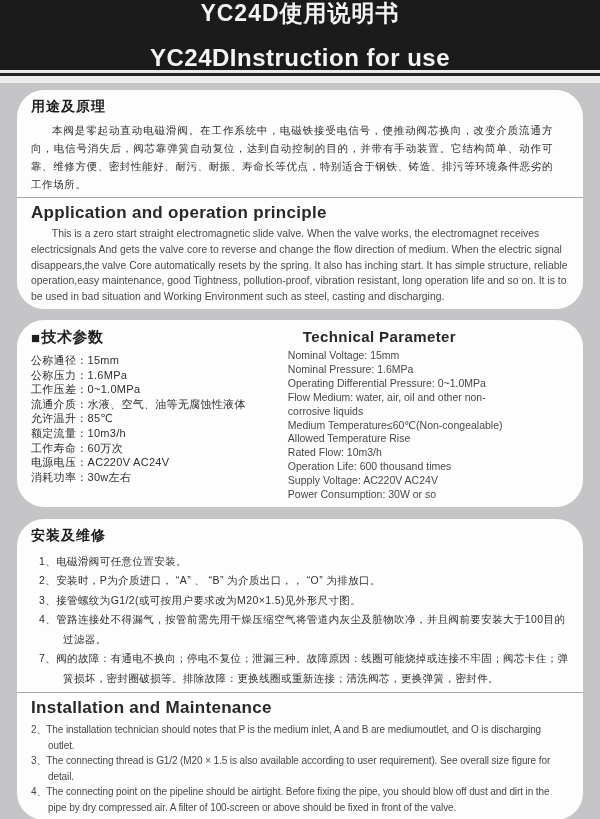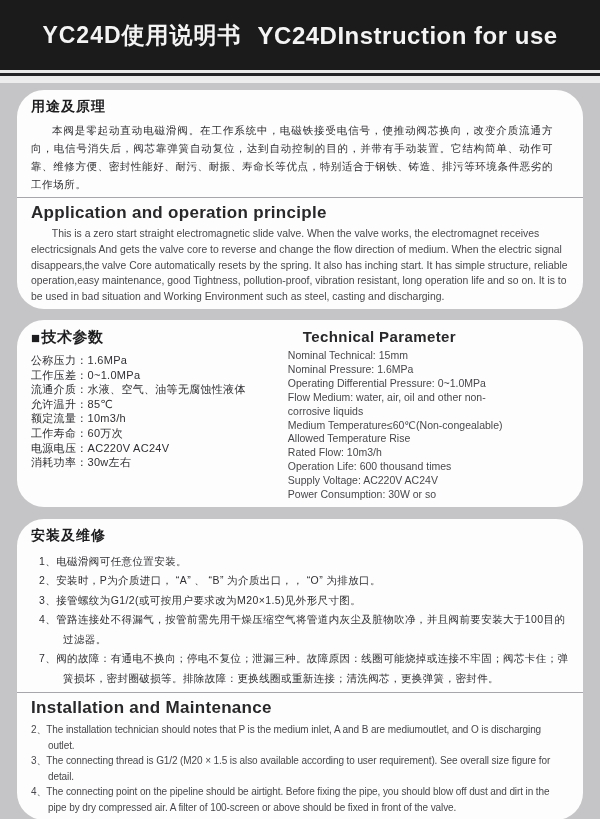--- a/index.html
+++ b/index.html
@@ -6,21 +6,21 @@
   body{
     width:600px; min-height:819px;
     background:#8a8a8c;
     font-family:"Liberation Sans","DejaVu Sans",sans-serif;
     -webkit-font-smoothing:antialiased;
   }
   .page{width:600px;min-height:819px;background:#c5c5c7;}
   
   .hdr{
     height:70px;background:#1b1b1b;color:#f4f4f4;
-    display:flex;justify-content:center;align-items:center;
+    display:flex;flex-direction:column;justify-content:center;align-items:center;
     text-align:center;
     gap:16px;
   }
   .hdr .t1{font-size:23px;font-weight:700;letter-spacing:1px;line-height:28px;}
   .hdr .t2{font-size:24px;font-weight:700;letter-spacing:0.5px;line-height:29px;}
   .hdr-hl{height:3px;background:#e9e9ea;}
   .hdr-rule{height:3px;background:#242426;}
   .hdr-gap{height:7px;background:#ededee;}
   
   .pbody{padding:7px 17px 9px 17px;background:#c5c5c7;}
@@ -92,34 +92,35 @@
       <p class="para-en">This is a zero start straight electromagnetic slide valve. When the valve works, the electromagnet receives electricsignals And gets the valve core to reverse and change the flow direction of medium. When the electric signal disappears,the valve Core automatically resets by the spring. It also has inching start. It has simple structure, reliable operation,easy maintenance, good Tightness, pollution-proof, vibration resistant, long operation life and so on. It is to be used in bad situation and Working Environment such as steel, casting and discharging.</p>
     </section>
 
     <section class="panel p2">
       <div class="col-zh">
         <h2 class="h-zh2">
           <span class="sq">■</span>
           <span>技术参数</span>
         </h2>
         <div class="plist plist-zh">
+          <div>公称通径：15mm</div>
           <div>公称压力：1.6MPa</div>
           <div>工作压差：0~1.0MPa</div>
           <div>流通介质：水液、空气、油等无腐蚀性液体</div>
           <div>允许温升：85℃</div>
           <div>额定流量：10m3/h</div>
           <div>工作寿命：60万次</div>
           <div>电源电压：AC220V  AC24V</div>
           <div>消耗功率：30w左右</div>
         </div>
       </div>
       <div class="col-en">
         <h2 class="h-en2">Technical Parameter</h2>
         <div class="plist plist-en">
-          <div>Nominal Technical: 15mm</div>
+          <div>Nominal Voltage: 15mm</div>
           <div>Nominal Pressure: 1.6MPa</div>
           <div>Operating Differential Pressure: 0~1.0MPa</div>
           <div>Flow Medium: water, air, oil and other non-</div>
           <div>corrosive liquids</div>
           <div>Medium Temperature≤60℃(Non-congealable)</div>
           <div>Allowed Temperature Rise</div>
           <div>Rated Flow: 10m3/h</div>
           <div>Operation Life: 600 thousand times</div>
           <div>Supply Voltage: AC220V  AC24V</div>
           <div>Power Consumption: 30W or so</div>

